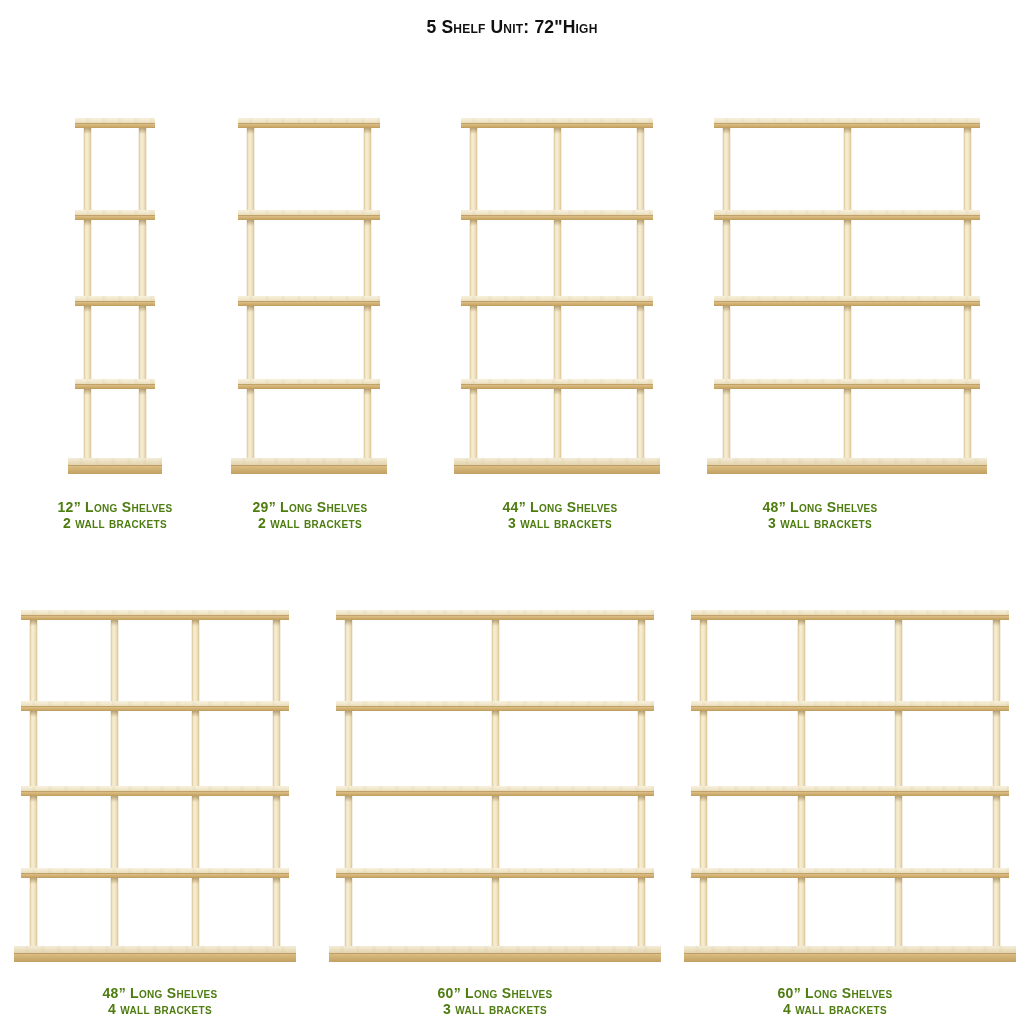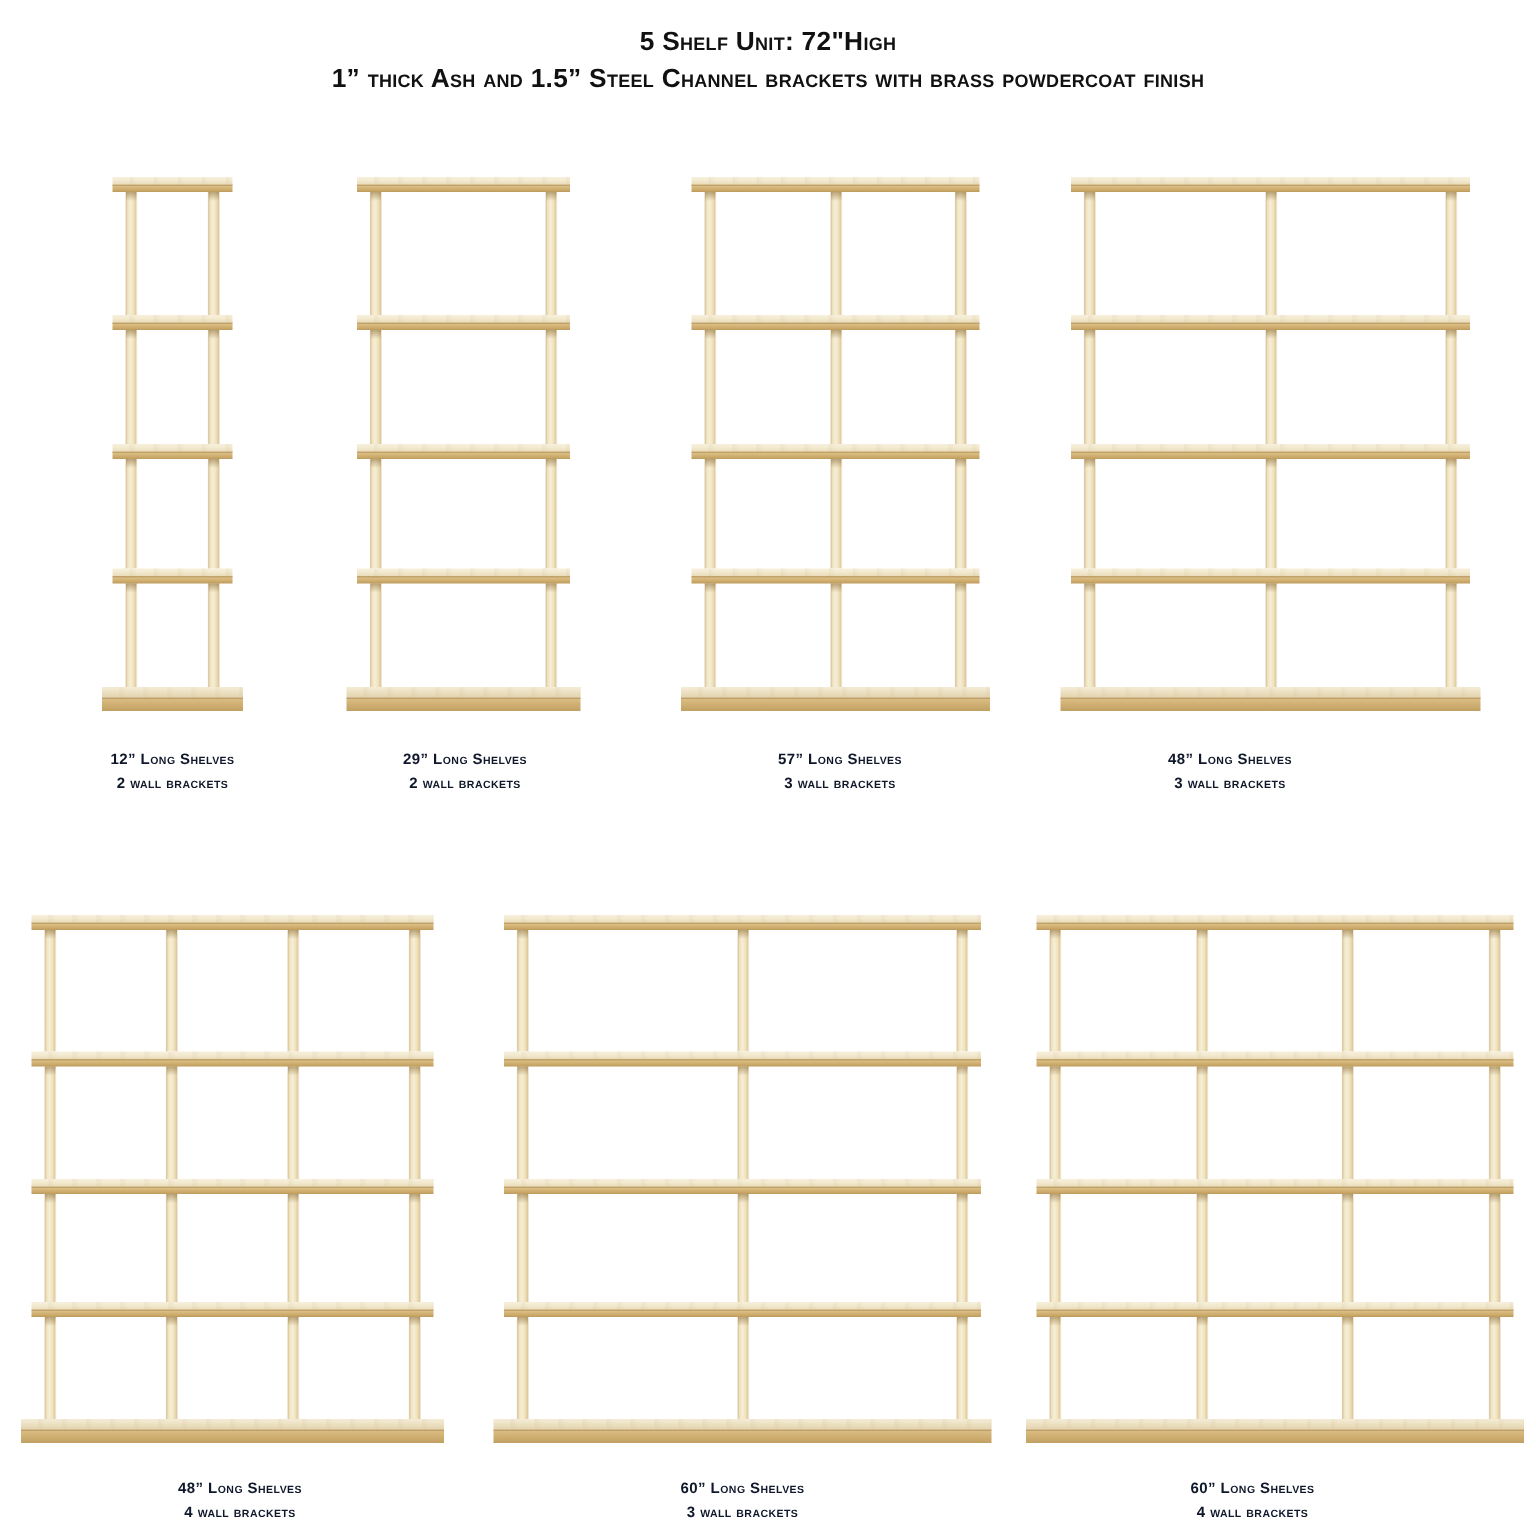--- a/index.html
+++ b/index.html
@@ -133,37 +133,36 @@
       linear-gradient(to bottom,
         #ddc18a 0%,
         #d1b274 45%,
         #c0a063 100%);
   }
 
   
   .caption {
     position: absolute;
     text-align: center;
-    color: #0f172a;
+    color: #4d7c0f;
     font-weight: bold;
     font-variant: small-caps;
-    font-size: 10px;
+    font-size: 14px;
     letter-spacing: 0.3px;
     line-height: 16px;
     white-space: nowrap;
   }
   .caption .c1 { display: block; }
   .caption .c2 { display: block; }
 </style>
 </head>
 <body>
 
 <div id="title-block">
   <div class="title-line-1">5 Shelf Unit: 72"High</div>
-  <div class="title-line-2">1” thick Ash and 1.5” Steel Channel brackets with brass powdercoat finish</div>
 </div>
 
 <div id="units-layer">
     <div class="unit" style="left: 84px; top: 118px; width: 62px; height: 352px;">
       <div class="rack" style="width: 62px; height: 352px;">
         <div class="post" style="left: 0px; top: 10px; width: 7px; height: 82px;"></div>
         <div class="post-cap" style="left: 0px; top: 10px; width: 7px; height: 6px;"></div>
         <div class="post" style="left: 55px; top: 10px; width: 7px; height: 82px;"></div>
         <div class="post-cap" style="left: 55px; top: 10px; width: 7px; height: 6px;"></div>
         <div class="post" style="left: 0px; top: 102px; width: 7px; height: 76px;"></div>
@@ -571,21 +570,21 @@
 <div id="captions-layer">
     <div class="caption" style="left: 35px; top: 499px; width: 160px;">
       <span class="c1">12” Long Shelves</span>
       <span class="c2">2 wall brackets</span>
     </div>
     <div class="caption" style="left: 230px; top: 499px; width: 160px;">
       <span class="c1">29” Long Shelves</span>
       <span class="c2">2 wall brackets</span>
     </div>
     <div class="caption" style="left: 470px; top: 499px; width: 180px;">
-      <span class="c1">57” Long Shelves</span>
+      <span class="c1">44” Long Shelves</span>
       <span class="c2">3 wall brackets</span>
     </div>
     <div class="caption" style="left: 720px; top: 499px; width: 200px;">
       <span class="c1">48” Long Shelves</span>
       <span class="c2">3 wall brackets</span>
     </div>
     <div class="caption" style="left: 55px; top: 985px; width: 210px;">
       <span class="c1">48” Long Shelves</span>
       <span class="c2">4 wall brackets</span>
     </div>

